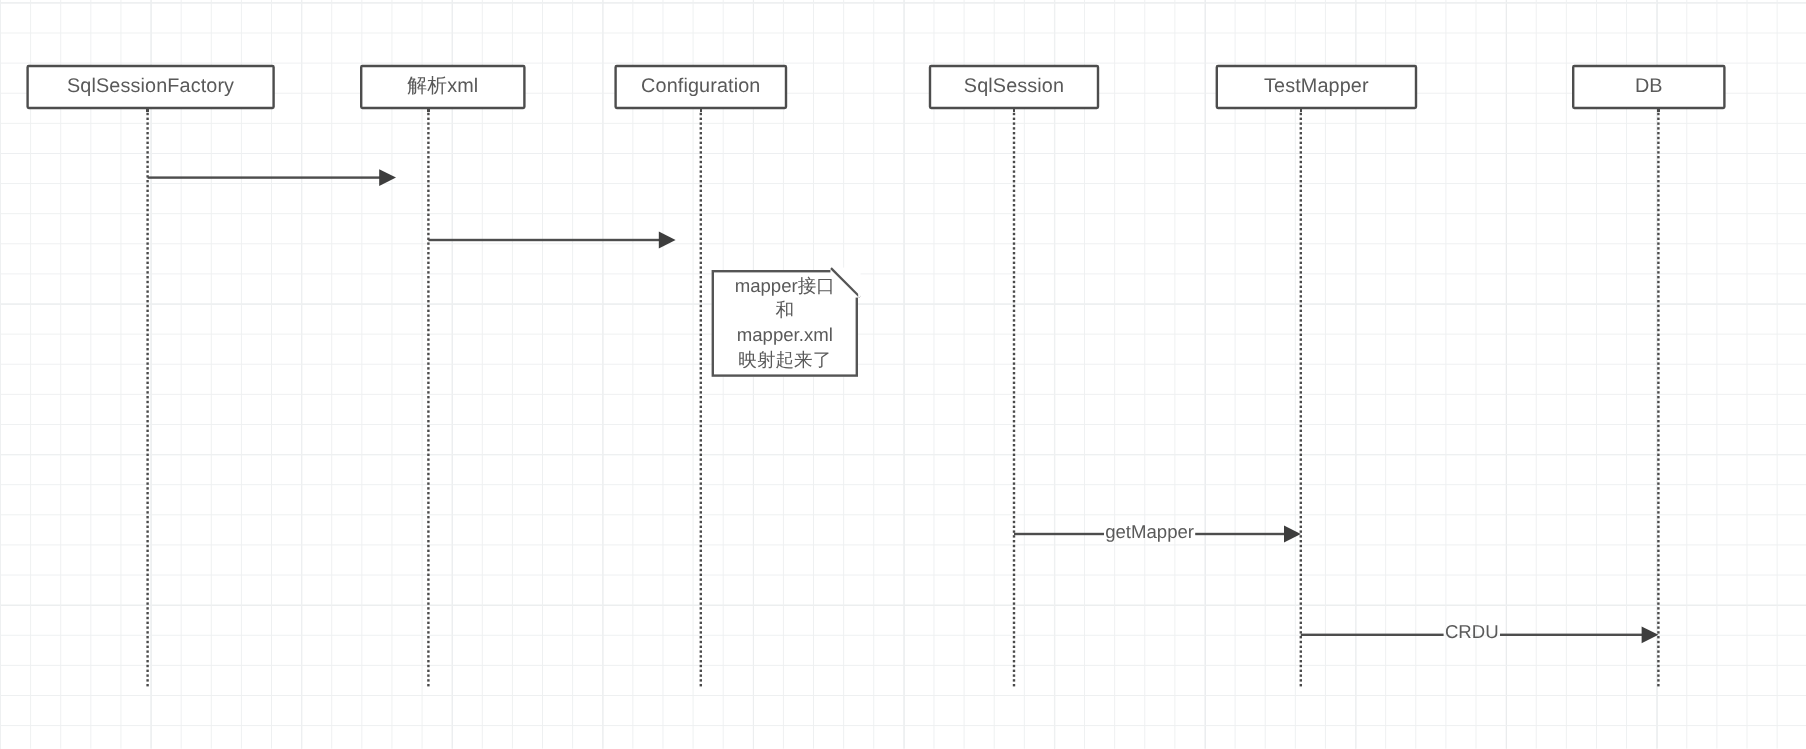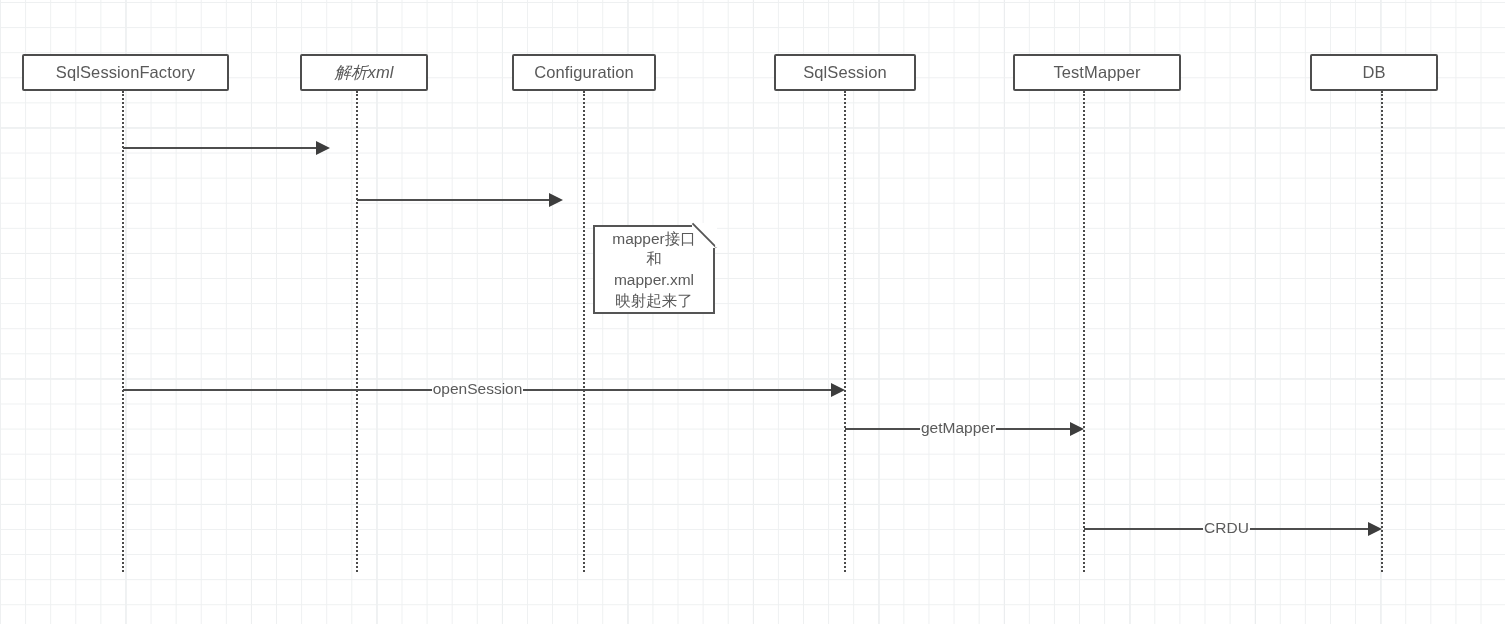--- a/index.html
+++ b/index.html
@@ -137,21 +137,21 @@
   <div class="lifeline" style="left:356px; top:91px; height:481px;"></div>
   <div class="lifeline" style="left:583px; top:91px; height:481px;"></div>
   <div class="lifeline" style="left:844px; top:91px; height:481px;"></div>
   <div class="lifeline" style="left:1083px; top:91px; height:481px;"></div>
   <div class="lifeline" style="left:1381px; top:91px; height:481px;"></div>
 
   <div class="participant" style="left:22px; top:54px; width:207px; height:37px;">
     <span class="participant-label">SqlSessionFactory</span>
   </div>
 
-  <div class="participant" style="left:300px; top:54px; width:128px; height:37px;font-style:italic;">
+  <div class="participant" style="left:300px; top:54px; width:138px; height:37px;">
     <span class="participant-label">解析xml</span>
   </div>
 
   <div class="participant" style="left:512px; top:54px; width:144px; height:37px;">
     <span class="participant-label">Configuration</span>
   </div>
 
   <div class="participant" style="left:774px; top:54px; width:142px; height:37px;">
     <span class="participant-label">SqlSession</span>
   </div>
@@ -182,28 +182,22 @@
       <path d="M26,26.5 L26,0" stroke="#ffffff" stroke-width="2" fill="none"></path>
     </svg>
     <div class="note-text">
       <span class="note-line">mapper接口</span>
       <span class="note-line">和</span>
       <span class="note-line">mapper.xml</span>
       <span class="note-line">映射起来了</span>
     </div>
   </div>
 
-  <div class="message" style="left:123px; top:381px; width:722px;">
-    <div class="msg-seg"></div>
-    <span class="msg-label">openSession</span>
-    <div class="msg-seg"></div>
-    <div class="msg-head"></div>
-  </div>
-
-  <div class="message" style="left:845px; top:420px; width:239px;">
+
+  <div class="message" style="left:845px; top:436px; width:239px;">
     <div class="msg-seg"></div>
     <span class="msg-label">getMapper</span>
     <div class="msg-seg"></div>
     <div class="msg-head"></div>
   </div>
 
   <div class="message" style="left:1084px; top:520px; width:298px;">
     <div class="msg-seg"></div>
     <span class="msg-label">CRDU</span>
     <div class="msg-seg"></div>

